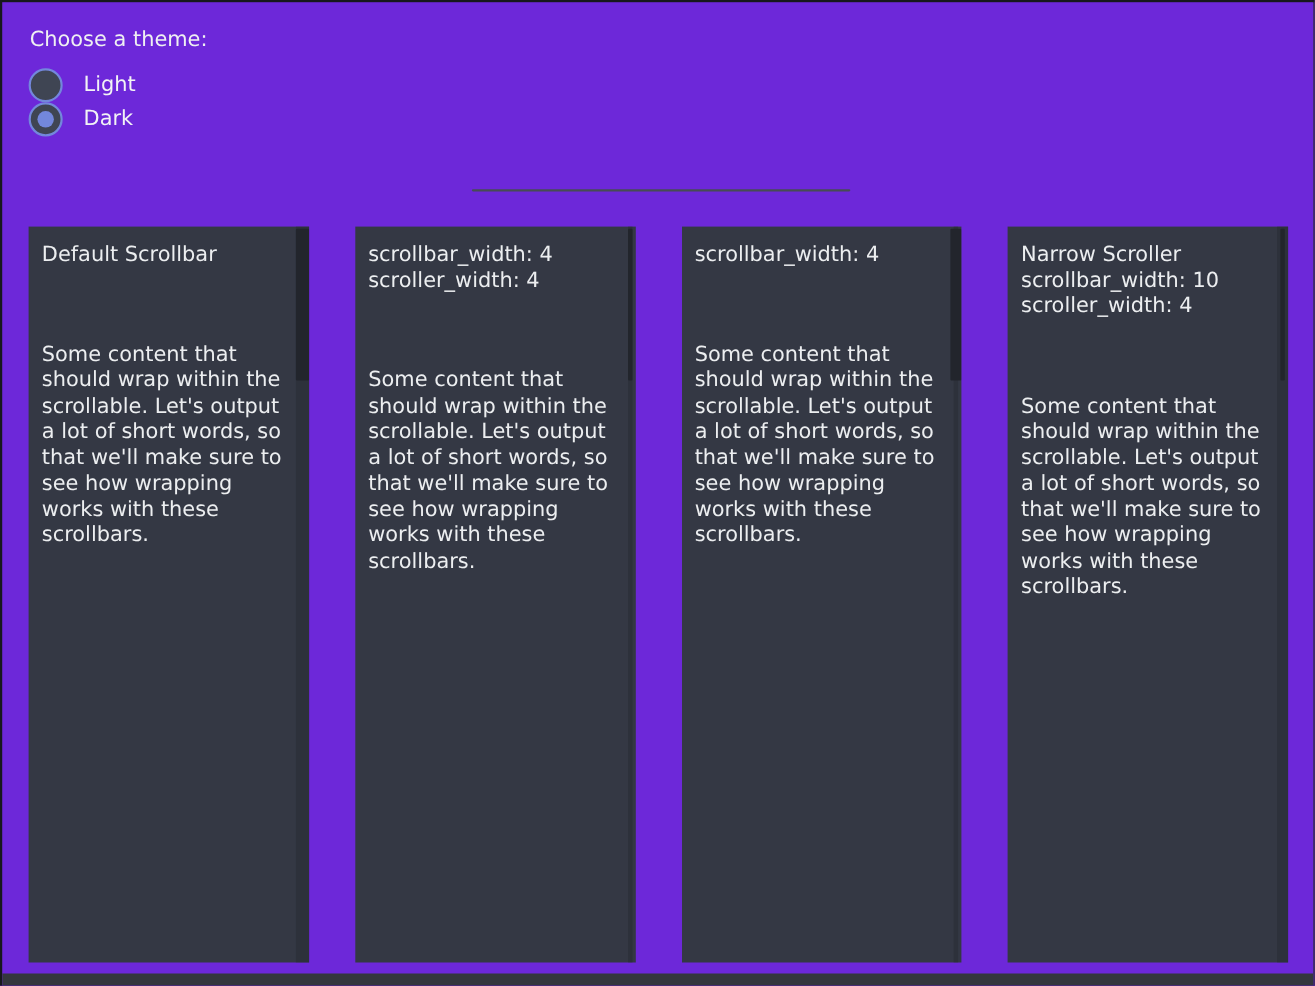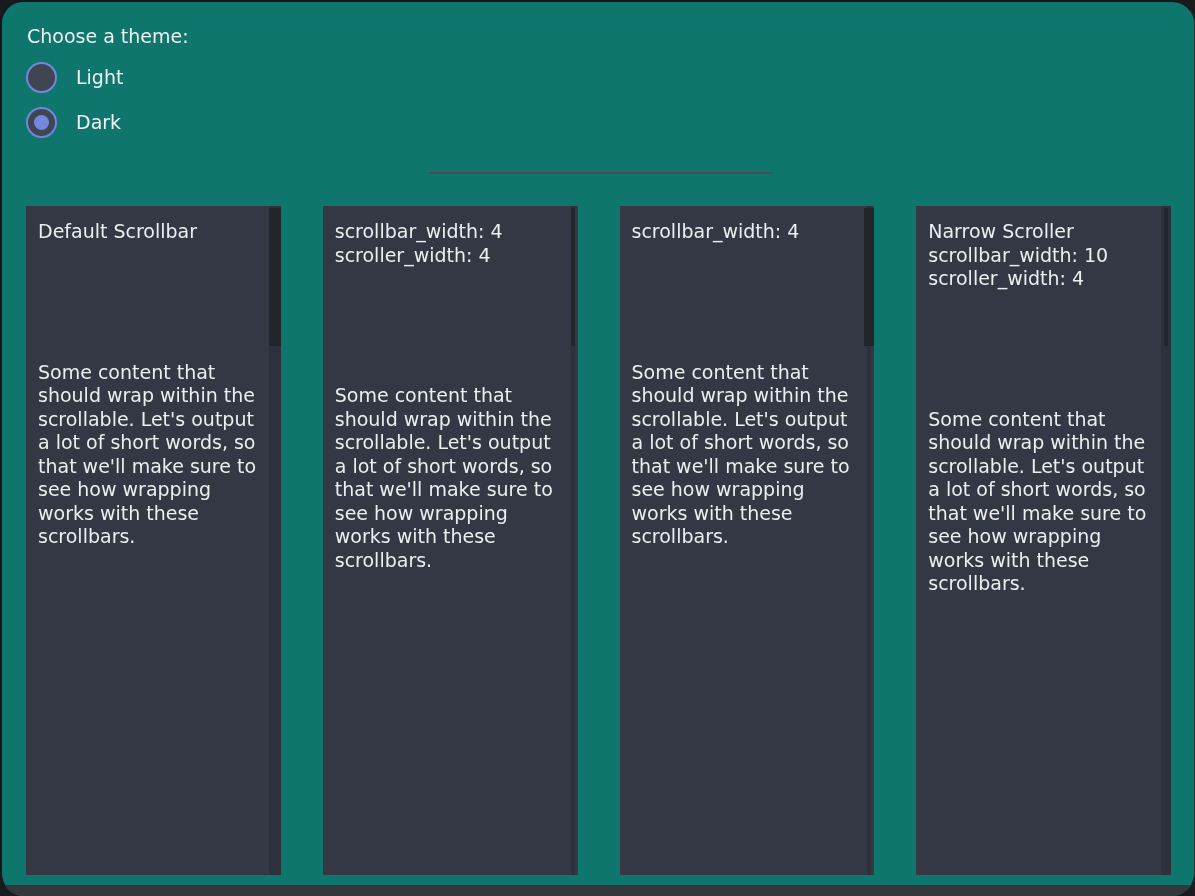--- a/index.html
+++ b/index.html
@@ -5,41 +5,39 @@
   * { margin: 0; padding: 0; box-sizing: border-box; }
   html, body { width: 1195px; height: 896px; overflow: hidden; }
   body {
     font-family: "DejaVu Sans", sans-serif;
     background: #1a1b1f;
   }
   .page {
     position: absolute;
     left: 0; top: 0;
     width: 1195px; height: 896px;
-    background: #0f766e;
+    background: #6d28d9;
     border-top: 2px solid #17181c;
     border-left: 2px solid #17181c;
     border-right: 1px solid #2a2c31;
     overflow: hidden;
     color: #edeef0;
     font-size: 19px;
-    border-radius: 23px;
   }
   .theme-label {
     position: absolute;
     left: 25px; top: 22px;
     line-height: 24px;
     color: #eff0f2;
   }
   .theme-options {
     position: absolute;
     left: 24px; top: 60px;
     display: flex;
     flex-direction: column;
-    gap: 14px;
   }
   .radio-row {
     display: flex;
     align-items: center;
     height: 31px;
     cursor: default;
   }
   .radio-circle {
     width: 31px; height: 31px;
     border: 2px solid #7387dc;
@@ -79,21 +77,21 @@
     flex: 1 1 0;
     background: #343844;
     overflow: hidden;
     padding: 14px 18px 0 12px;
   }
   .panel-header div, .panel-body div {
     line-height: 23.5px;
     color: #eceef0;
     white-space: nowrap;
   }
-  .panel-body { margin-top: 117px; }
+  .panel-body { margin-top: 67px; }
   .sb-track {
     position: absolute;
     top: 0; bottom: 0;
     background: #2d313b;
   }
   .sb-thumb {
     position: absolute;
     top: 2px;
     height: 138px;
     background: #22252c;

